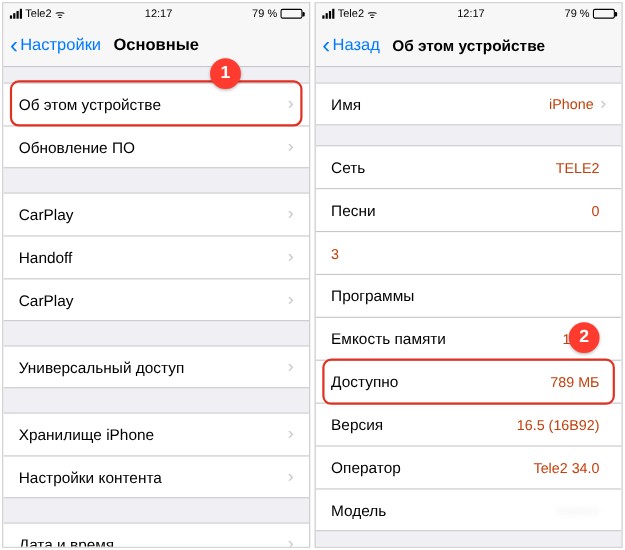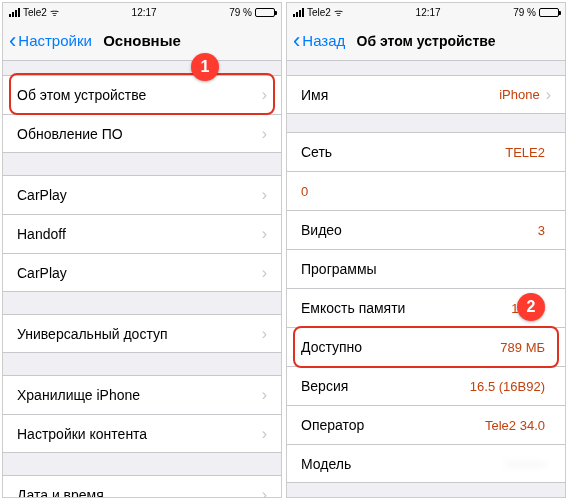--- a/index.html
+++ b/index.html
@@ -253,24 +253,24 @@
         <span class="chev">›</span>
       </div>
     </div>
 
     <div class="group" style="margin-top:18px;">
       <div class="row">
         <span class="label">Сеть</span>
         <span class="value">TELE2</span>
       </div>
       <div class="row">
+        <span class="label">Песни</span>
         <span class="value">0</span>
       </div>
       <div class="row">
-        <span class="label">Видео</span>
         <span class="value">3</span>
       </div>
       <div class="row">
         <span class="label">Программы</span>
         <span class="value"></span>
       </div>
       <div class="row">
         <span class="label">Емкость памяти</span>
         <span class="value">16 ГБ</span>
       </div>

